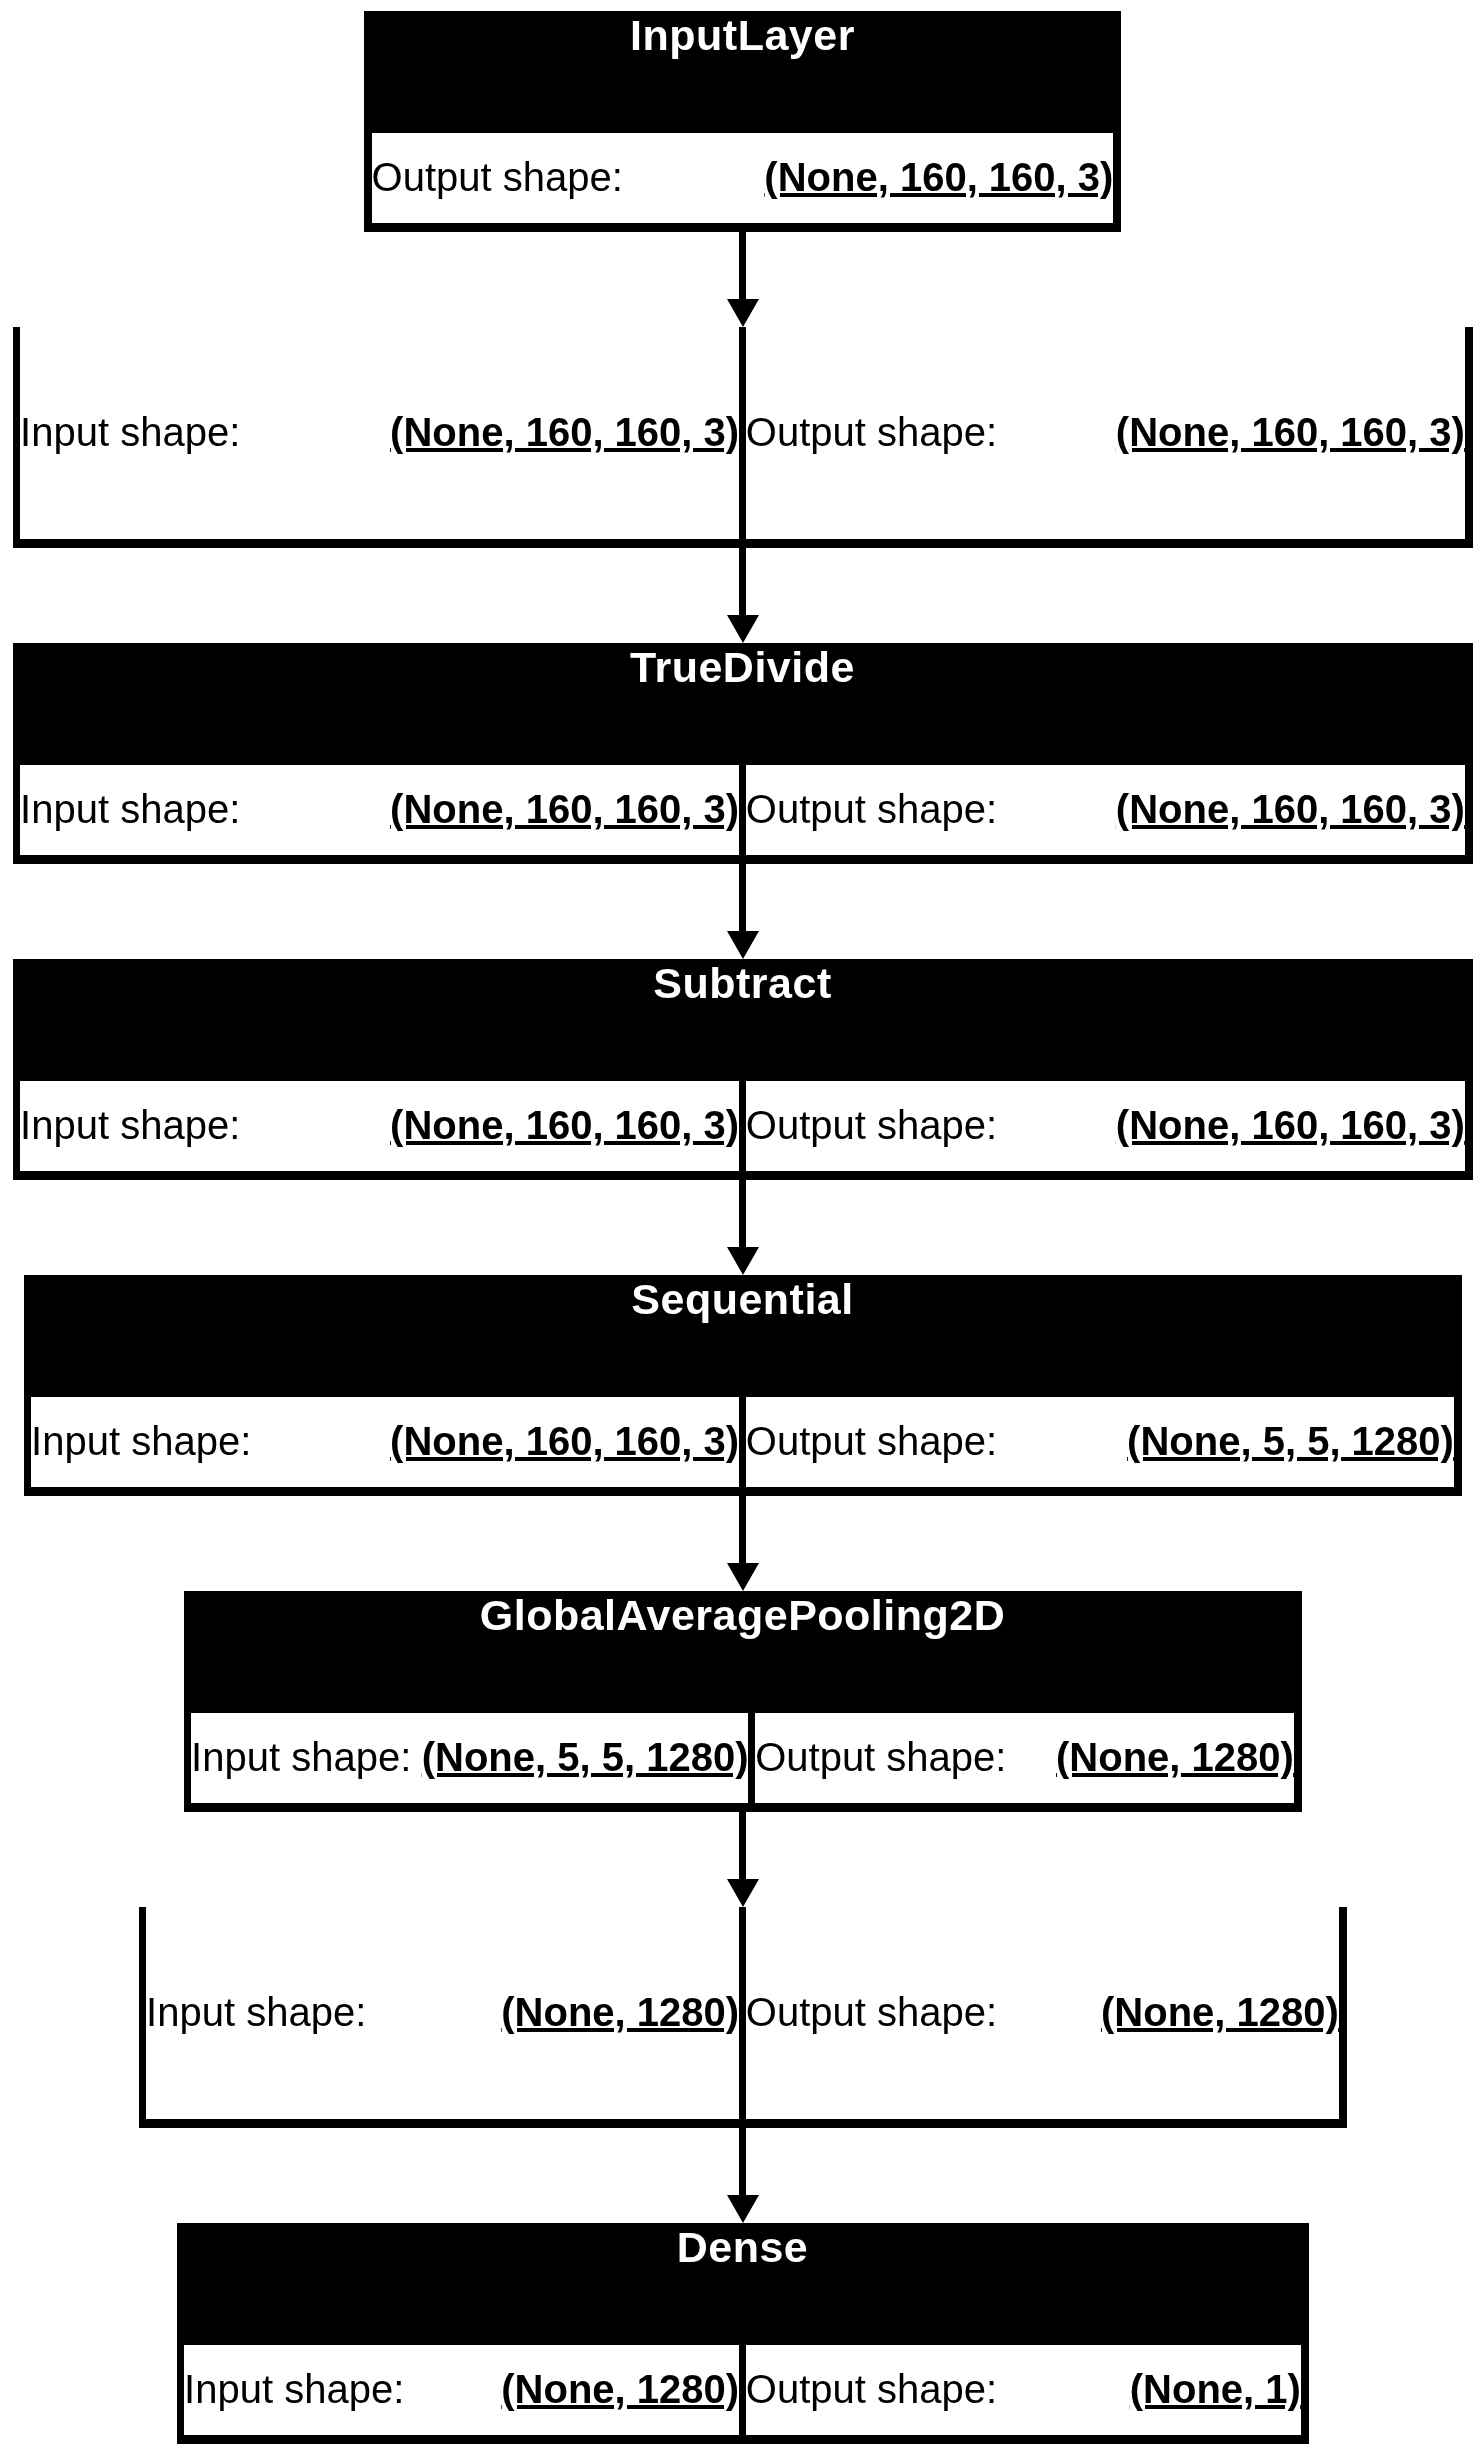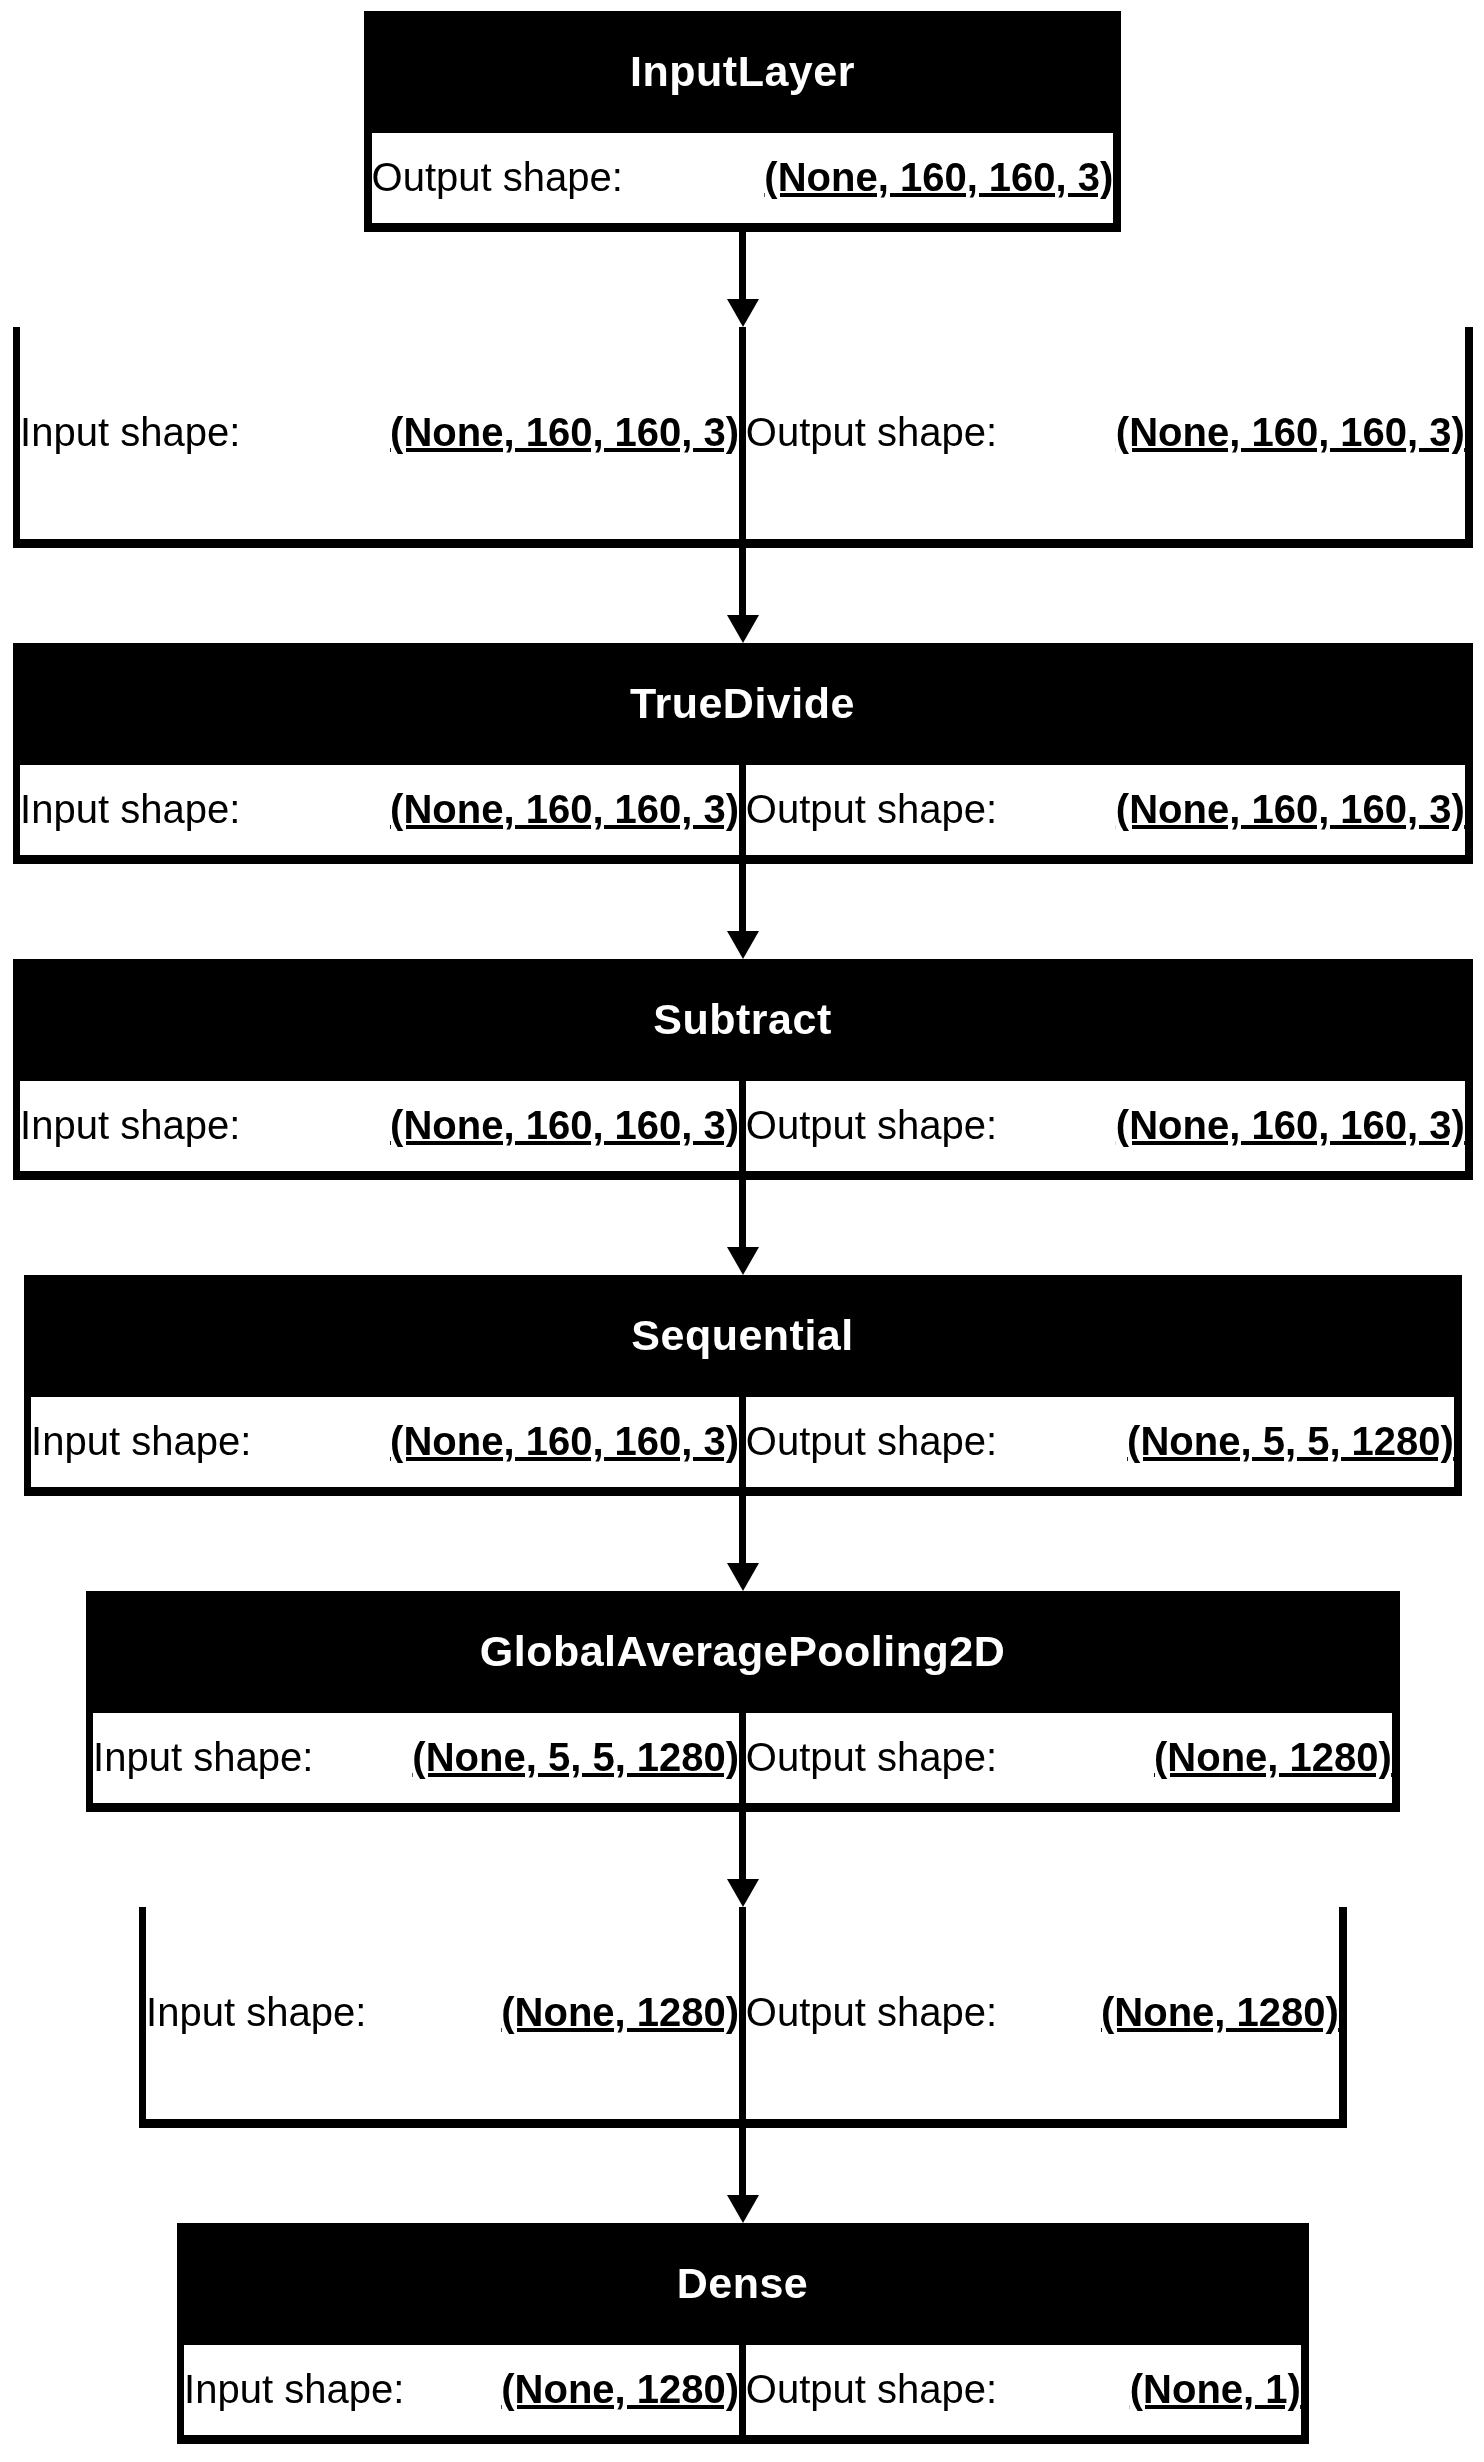--- a/index.html
+++ b/index.html
@@ -27,21 +27,21 @@
     height: 221px;
     box-sizing: border-box;
     display: flex;
     flex-direction: column;
     flex: 0 0 auto;
   }
   .layer-header {
     height: 122px;
     flex: 0 0 auto;
     display: flex;
-    align-items: center;
+    align-items: flex-start;
     justify-content: center;
   }
   .layer-title {
     color: #ffffff;
     font-size: 43px;
     font-weight: bold;
     letter-spacing: 0.5px;
     white-space: nowrap;
   }
   .layer-body {
@@ -68,21 +68,21 @@
   .shape-value {
     font-weight: bold;
     text-decoration: underline;
   }
   
   .w-input    { width: 757px;  }
   .w-seq      { width: 1460px; }
   .w-truediv  { width: 1460px; }
   .w-subtract { width: 1460px; }
   .w-func     { width: 1438px; }
-  .w-gap      { width: 1314px; }
+  .w-gap      { width: 1118px; }
   .w-dropout  { width: 1208px; }
   .w-dense    { width: 1132px; }
   
   .flow-arrow {
     height: 95px;
     flex: 0 0 auto;
     display: flex;
     flex-direction: column;
     align-items: center;
   }

